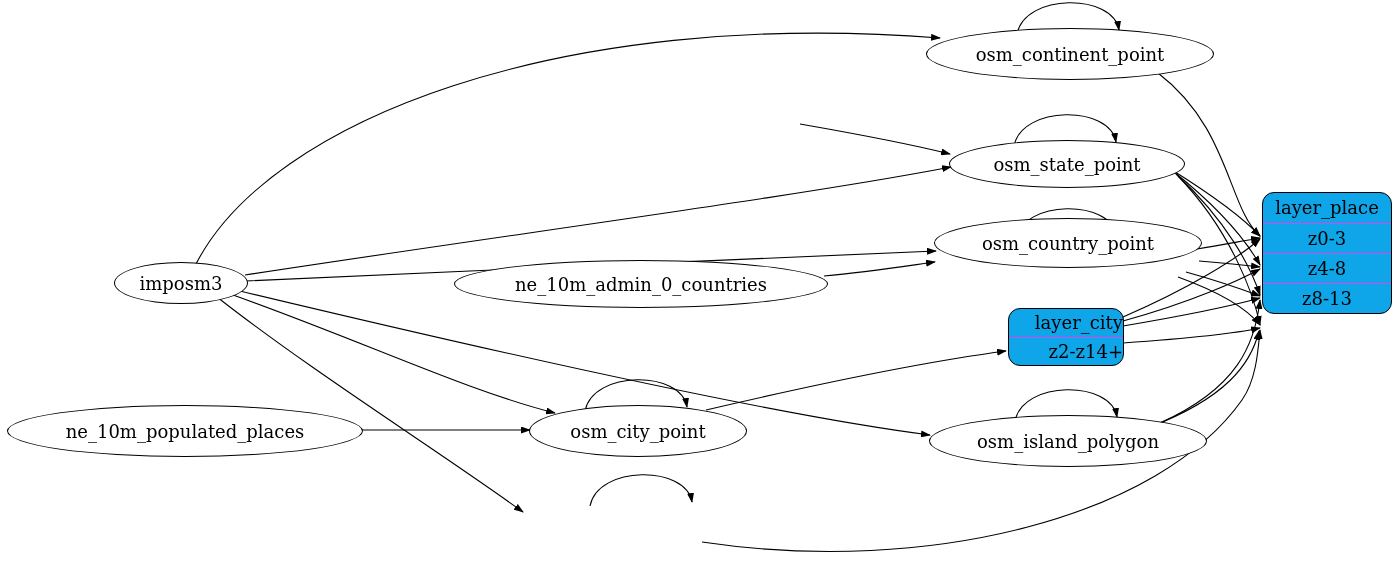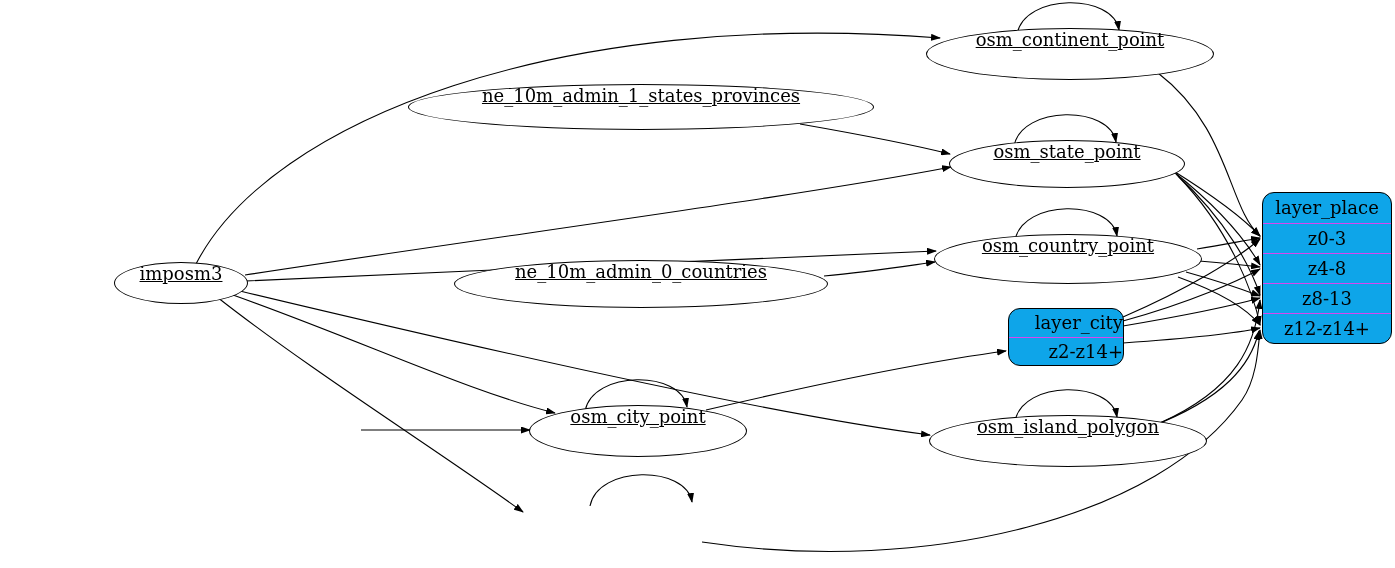--- a/index.html
+++ b/index.html
@@ -6,22 +6,22 @@
   .canvas{
     position:relative;
     width:1395px;height:568px;
     background:#ffffff;
     font-family:"DejaVu Serif","Liberation Serif",serif;
     font-size:18px;color:#000;
     overflow:hidden;
   }
   svg.edges{position:absolute;left:0;top:0;z-index:1;}
   .node{
-    position:absolute;display:flex;align-items:flex-start;justify-content:center;
-    z-index:2;white-space:nowrap;text-decoration:underline;
+    position:absolute;display:flex;align-items:center;justify-content:center;
+    z-index:2;white-space:nowrap;
   }
   .ellipse{
     border:1px solid #000;border-radius:50%;background:#ffffff;
   }
   .record{
     position:absolute;z-index:2;
     background:#0ea5e9;border:1px solid #000;border-radius:12px;
     text-align:center;overflow:hidden;
   }
   .rrow{box-sizing:border-box;height:30px;line-height:29px;}
@@ -72,38 +72,38 @@
         <path d="M585,411 C593,370 681,370 687,407" fill="none" stroke="#000000" stroke-width="1.1" marker-end="url(#arrow)"></path>
         <path d="M1015,421 C1023,380 1111,380 1117,417" fill="none" stroke="#000000" stroke-width="1.1" marker-end="url(#arrow)"></path>
         <path d="M590,506 C598,465 686,465 692,502" fill="none" stroke="#000000" stroke-width="1.1" marker-end="url(#arrow)"></path>
       </g>
   </svg>
 
   <div class="node ellipse" style="left:114px;top:262px;width:132px;height:40px;">
     <span>imposm3</span>
   </div>
 
-  <div class="node ellipse" style="left:408px;top:84px;width:464px;height:44px;">
-    <span>ne_10m_admin_1_states_provinces</span>
-  </div>
 
   <div class="node ellipse" style="left:454px;top:260px;width:372px;height:46px;">
     <span>ne_10m_admin_0_countries</span>
   </div>
 
+  <div class="node ellipse" style="left:7px;top:405px;width:354px;height:50px;">
+    <span>ne_10m_populated_places</span>
+  </div>
 
   <div class="node ellipse" style="left:926px;top:28px;width:286px;height:50px;">
     <span>osm_continent_point</span>
   </div>
 
   <div class="node ellipse" style="left:949px;top:140px;width:234px;height:46px;">
     <span>osm_state_point</span>
   </div>
 
-  <div class="node ellipse" style="left:934px;top:234px;width:266px;height:48px;">
+  <div class="node ellipse" style="left:934px;top:218px;width:266px;height:48px;">
     <span>osm_country_point</span>
   </div>
 
   <div class="node ellipse" style="left:529px;top:405px;width:216px;height:50px;">
     <span>osm_city_point</span>
   </div>
 
   <div class="node ellipse" style="left:929px;top:415px;width:276px;height:50px;">
     <span>osm_island_polygon</span>
   </div>
@@ -112,16 +112,15 @@
   <div class="record small" style="left:1008px;top:308px;width:114px;text-align:right;">
     <div class="rrow">layer_city</div>
     <div class="rrow">z2-z14+</div>
   </div>
 
   <div class="record" style="left:1262px;top:192px;width:128px;">
     <div class="rrow">layer_place</div>
     <div class="rrow">z0-3</div>
     <div class="rrow">z4-8</div>
     <div class="rrow">z8-13</div>
-    <div class="rrow">z12-z14+</div>
   </div>
 
 </div>
 
 </body></html>

